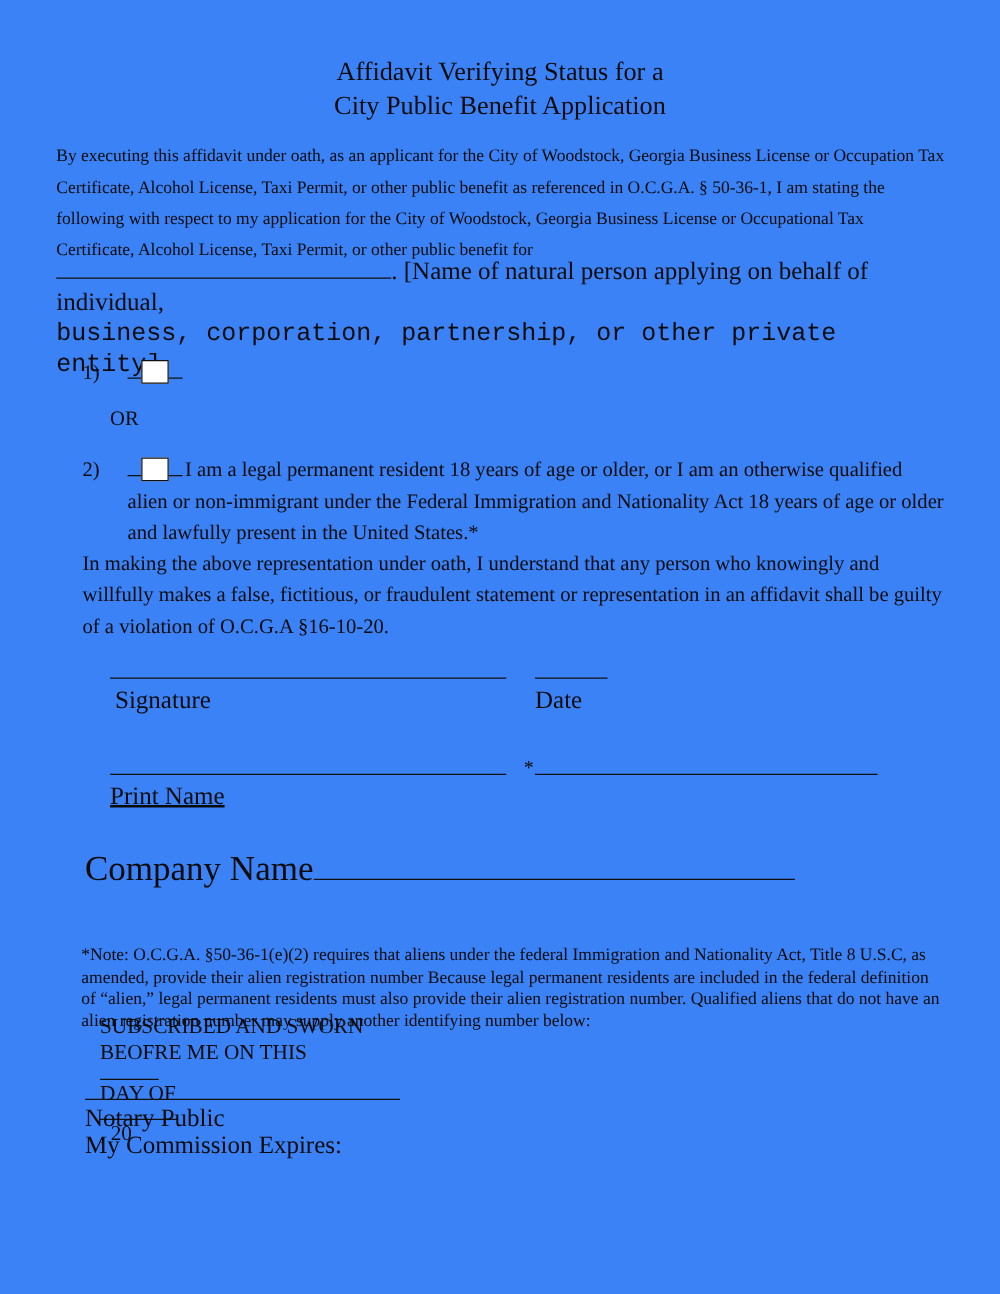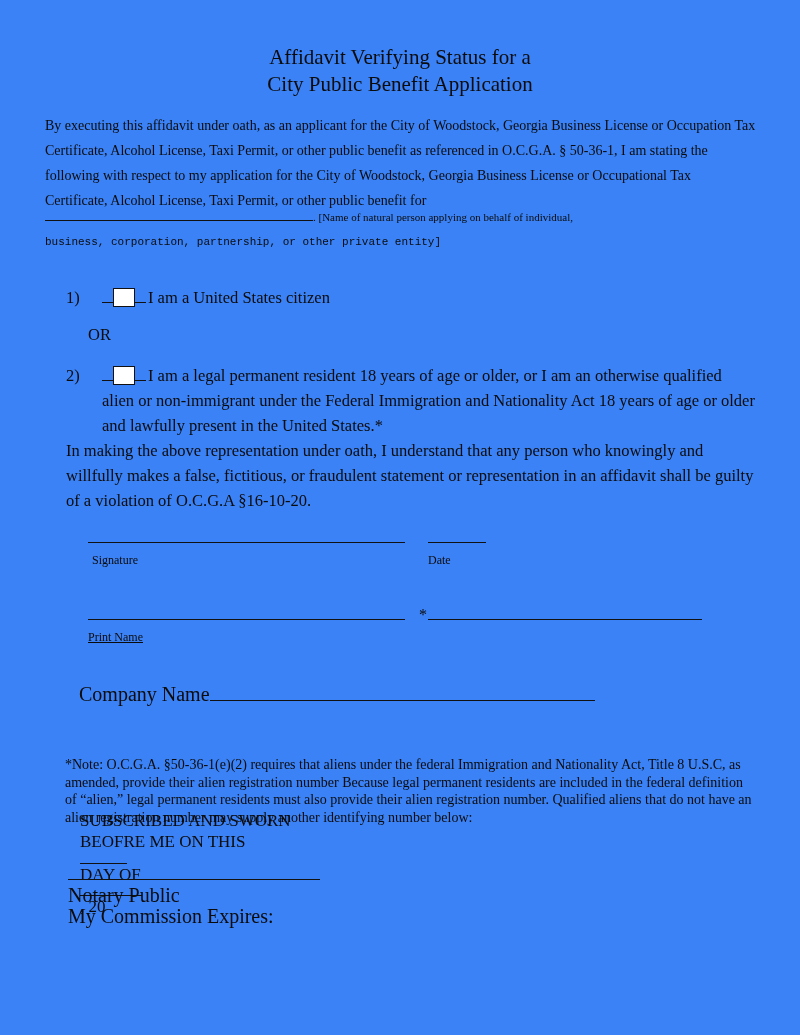--- a/index.html
+++ b/index.html
@@ -46,21 +46,21 @@
     line-height: 25px;
     text-align: left;
   }
 
   
   .name-row {
     position: absolute;
     left: 45px;
     top: 205px;
     width: 712px;
-    font-size: 11px;
+    font-size: 20px;
     line-height: 25px;
   }
   .blank-rule {
     display: inline-block;
     border-bottom: 1.3px solid #111;
     vertical-align: baseline;
     height: 0.82em;
   }
   .name-blank { width: 268px; }
   .name-row .cont { display: block; font-family: Liberation Mono, monospace; }
@@ -121,21 +121,21 @@
   }
 
   
   .sig-rule {
     position: absolute;
     border-bottom: 1.3px solid #111;
     height: 0;
   }
   .sig-label {
     position: absolute;
-    font-size: 12px;
+    font-size: 20px;
     line-height: 20px;
   }
   .rule-signature { left: 88px; top: 542px; width: 317px; }
   .label-signature { left: 92px; top: 550px; }
   .rule-date { left: 428px; top: 542px; width: 58px; }
   .label-date { left: 428px; top: 550px; }
 
   .rule-printname { left: 88px; top: 619px; width: 317px; }
   .label-printname { left: 88px; top: 627px; text-decoration: underline; }
   .asterisk-alien {
@@ -143,23 +143,23 @@
     left: 419px;
     top: 606px;
     font-size: 16px;
   }
   .rule-alien { left: 428px; top: 619px; width: 274px; }
   .label-alien { left: 430px; top: 627px; }
 
   
   .company-row {
     position: absolute;
-    left: 79px;
+    left: 68px;
     top: 681px;
-    font-size: 20px;
+    font-size: 28px;
     line-height: 26px;
     white-space: nowrap;
   }
   .company-blank {
     display: inline-block;
     width: 385px;
     border-bottom: 1.3px solid #111;
     vertical-align: baseline;
     height: 0.78em;
   }
@@ -223,21 +223,21 @@
   <div class="intro">By executing this affidavit under oath, as an applicant for the City of Woodstock, Georgia Business License or Occupation Tax Certificate, Alcohol License, Taxi Permit, or other public benefit as referenced in O.C.G.A. § 50-36-1, I am stating the following with respect to my application for the City of Woodstock, Georgia Business License or Occupational Tax Certificate, Alcohol License, Taxi Permit, or other public benefit for</div>
 
   <div class="name-row">
     <span class="blank-rule name-blank"></span><span>.  [Name of natural person applying on behalf of individual,</span>
     <span class="cont">business, corporation, partnership, or other private entity]</span>
   </div>
 
   <div class="item item-1">
     <span class="item-num">1)</span>
     <span class="item-body">
-      <span class="cbox-group"><span class="cbox-tick"></span><span class="cbox"></span><span class="cbox-tick"></span></span><span>I am a United States citizen</span>
+      <span class="cbox-group"><span class="cbox-tick"></span><span class="cbox"></span><span class="cbox-tick"></span></span>
     </span>
   </div>
 
   <div class="or-line">OR</div>
 
   <div class="item item-2">
     <span class="item-num">2)</span>
     <span class="item-body">
       <span class="cbox-group"><span class="cbox-tick"></span><span class="cbox"></span><span class="cbox-tick"></span></span><span>I am a legal permanent resident 18 years of age or older, or I am an otherwise qualified alien or non-immigrant under the Federal Immigration and Nationality Act 18 years of age or older and lawfully present in the United States.*</span>
     </span>

